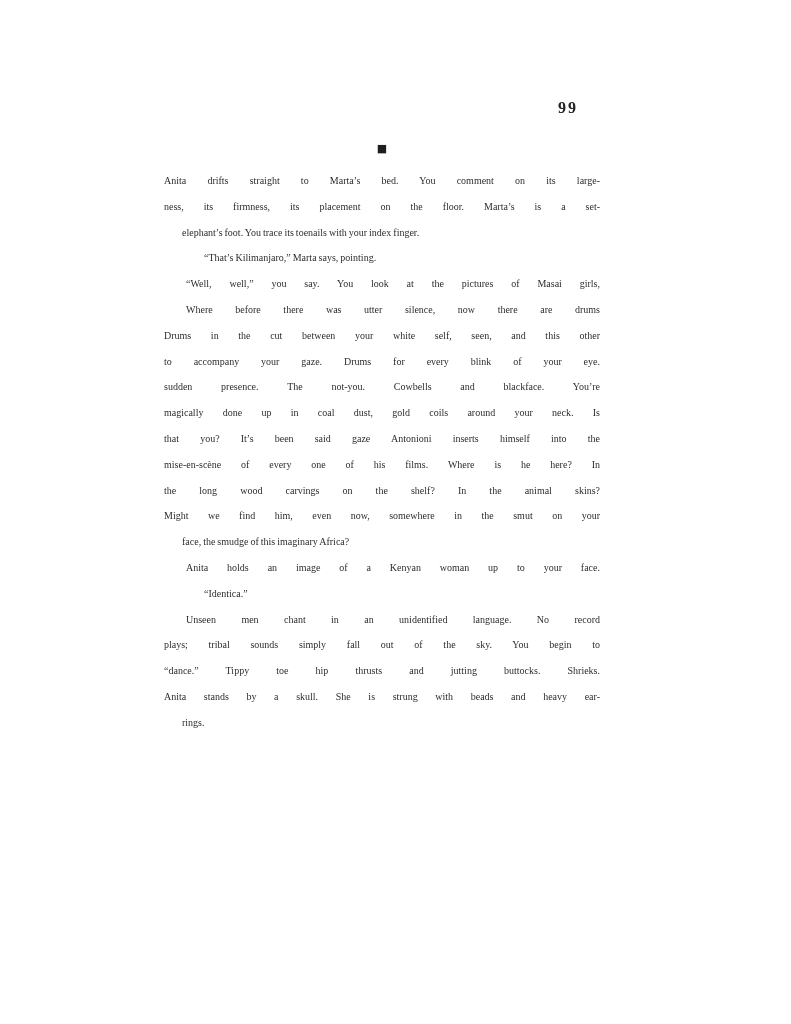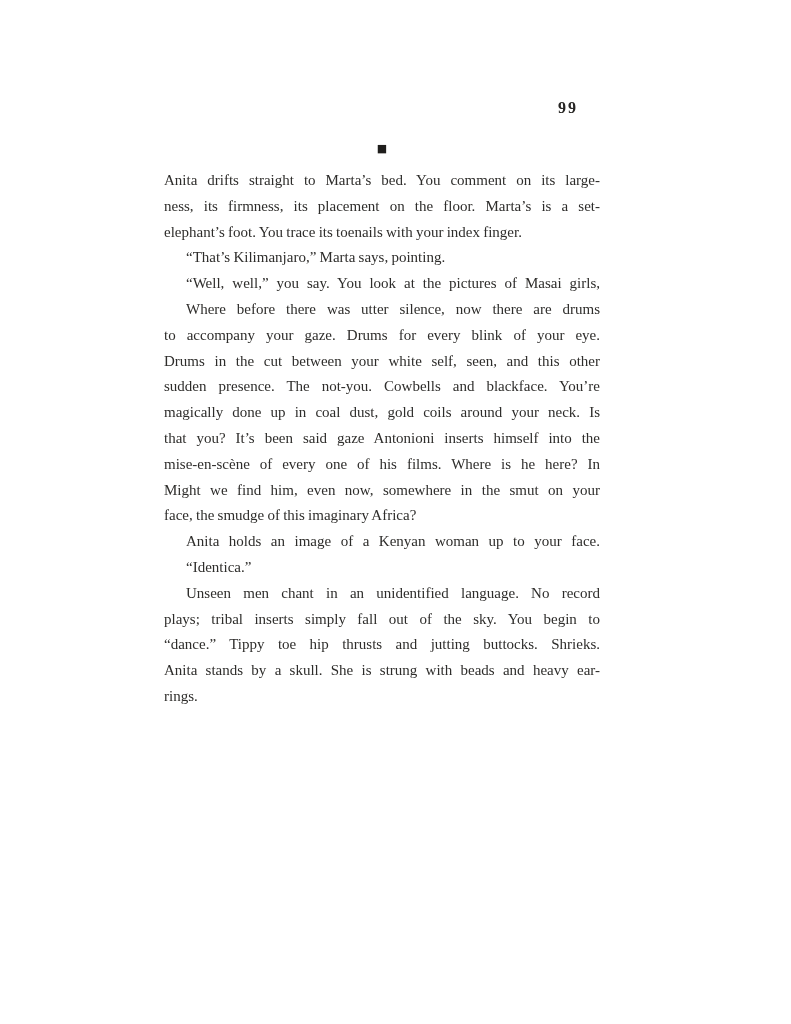--- a/index.html
+++ b/index.html
@@ -36,31 +36,32 @@
     font-size: 11px;
     line-height: 14px;
     color: #1f1e1c;
     font-family: "DejaVu Sans", sans-serif;
   }
   .text-block {
     position: absolute;
     top: 168px;
     left: 164px;
     width: 436px;
-    font-size: 15px;
+    font-size: 10px;
     line-height: 25.8px;
     word-spacing: -0.5px;
   }
   .line {
     text-align: justify;
     text-align-last: justify;
   }
   .line.last {
     text-align: justify;
     text-align-last: left;
+    margin-left: 18px;
   }
   .line.indent {
     text-indent: 22px;
   }
   .italic {
   }
 </style>
 </head>
 <body>
 
@@ -69,29 +70,30 @@
 
   <div class="section-marker-row">■</div>
 
   <div class="text-block">
       <div class="line">Anita drifts straight to Marta’s bed. You comment on its large-</div>
       <div class="line">ness, its firmness, its placement on the floor. Marta’s is a set-</div>
       <div class="line last">elephant’s foot. You trace its toenails with your index finger.</div>
       <div class="line indent last">“That’s Kilimanjaro,” Marta says, pointing.</div>
       <div class="line indent">“Well, well,” you say. You look at the pictures of Masai girls,</div>
       <div class="line indent">Where before there was utter silence, now there are drums</div>
+      <div class="line">Drums in the cut between your white self, seen, and this other</div>
       <div class="line">to accompany your gaze. Drums for every blink of your eye.</div>
-      <div class="line">Drums in the cut between your white self, seen, and this other</div>
       <div class="line">sudden presence. The not-you. Cowbells and blackface. You’re</div>
       <div class="line">magically done up in coal dust, gold coils around your neck. Is</div>
       <div class="line">that you? It’s been said gaze Antonioni inserts himself into the</div>
       <div class="line">mise-en-scène of every one of his films. Where is he here? In</div>
+      <div class="line">the long wood carvings on the shelf? In the animal skins?</div>
       <div class="line">Might we find him, even now, somewhere in the smut on your</div>
       <div class="line last">face, the smudge of this imaginary Africa?</div>
       <div class="line indent">Anita holds an image of a Kenyan woman up to your face.</div>
       <div class="line indent last"><span>“</span><span class="italic">Identica.</span><span>”</span></div>
       <div class="line indent">Unseen men chant in an unidentified language. No record</div>
-      <div class="line">plays; tribal inserts simply fall out of the sky. You begin to</div>
+      <div class="line">plays; tribal sounds simply fall out of the sky. You begin to</div>
       <div class="line">“dance.” Tippy toe hip thrusts and jutting buttocks. Shrieks.</div>
       <div class="line">Anita stands by a skull. She is strung with beads and heavy ear-</div>
       <div class="line last">rings.</div>
     </div>
 </div>
 
 </body></html>

